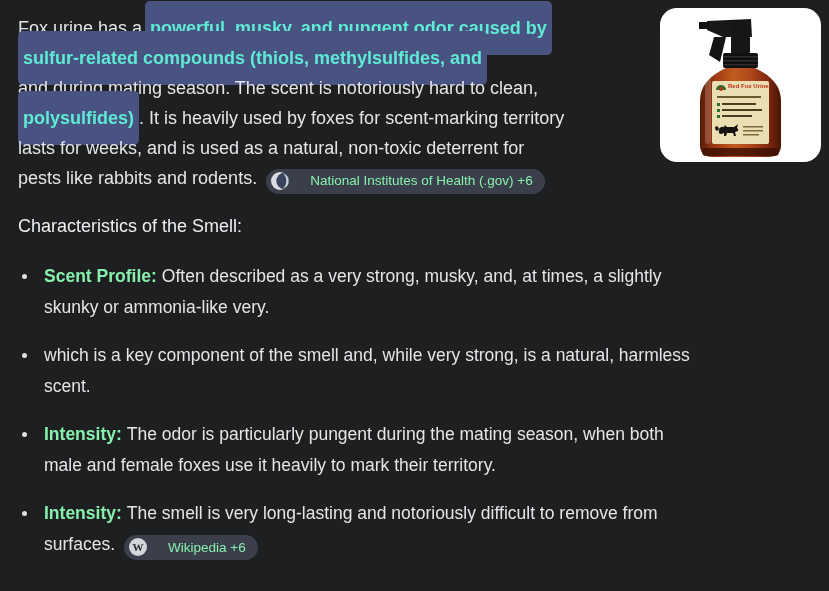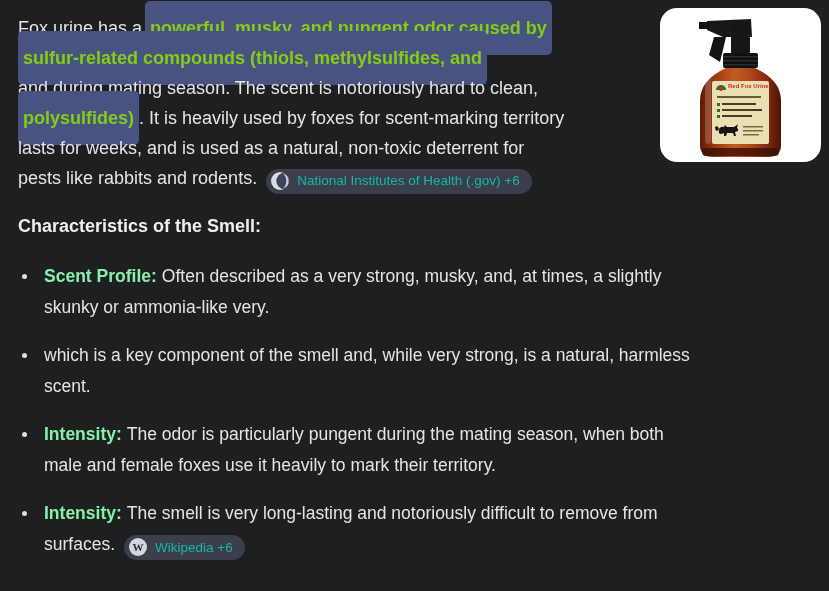--- a/index.html
+++ b/index.html
@@ -10,38 +10,38 @@
     color: #e4e5e7;
     overflow: hidden;
   }
   .content { position: relative; padding: 13px 18px 0 18px; width: 829px; height: 591px; }
 
   
   .para { font-size: 18px; line-height: 30px; width: 645px; }
   .pline { height: 30px; white-space: nowrap; }
   .hl {
     background: #495381;
-    color: #84cc16;
+    color: #5eead4;
     font-weight: 700;
     padding: 17px 5px;
     border-radius: 5px;
   }
   .hl.gap { margin-left: 3px; }
 
   
   .chip {
     display: inline-flex;
     align-items: center;
-    gap: 8px;
+    gap: 21px;
     background: #3a3f4b;
     border-radius: 13px;
     height: 25px;
     padding: 0 12px 0 5px;
     font-size: 13.5px;
-    color: #14b8a6;
+    color: #86efac;
     margin-left: 9px;
     vertical-align: -6px;
     cursor: pointer;
     white-space: nowrap;
     justify-content: space-between;
   }
   .chip svg { flex: 0 0 auto; display: block; }
 
   
   .product-card {
@@ -52,21 +52,21 @@
     border-radius: 17px;
     overflow: hidden;
     cursor: pointer;
   }
   .product-card svg { display: block; }
 
   
   .section-heading {
     margin-top: 23px;
     font-size: 18px;
-    font-weight: 700;
+    font-weight: 400;
     color: #eceef0;
   }
   .bullet-list { margin-top: 24px; list-style: none; }
   .bullet {
     position: relative;
     padding-left: 26px;
     margin-bottom: 17px;
     font-size: 17.5px;
     line-height: 31px;
   }

